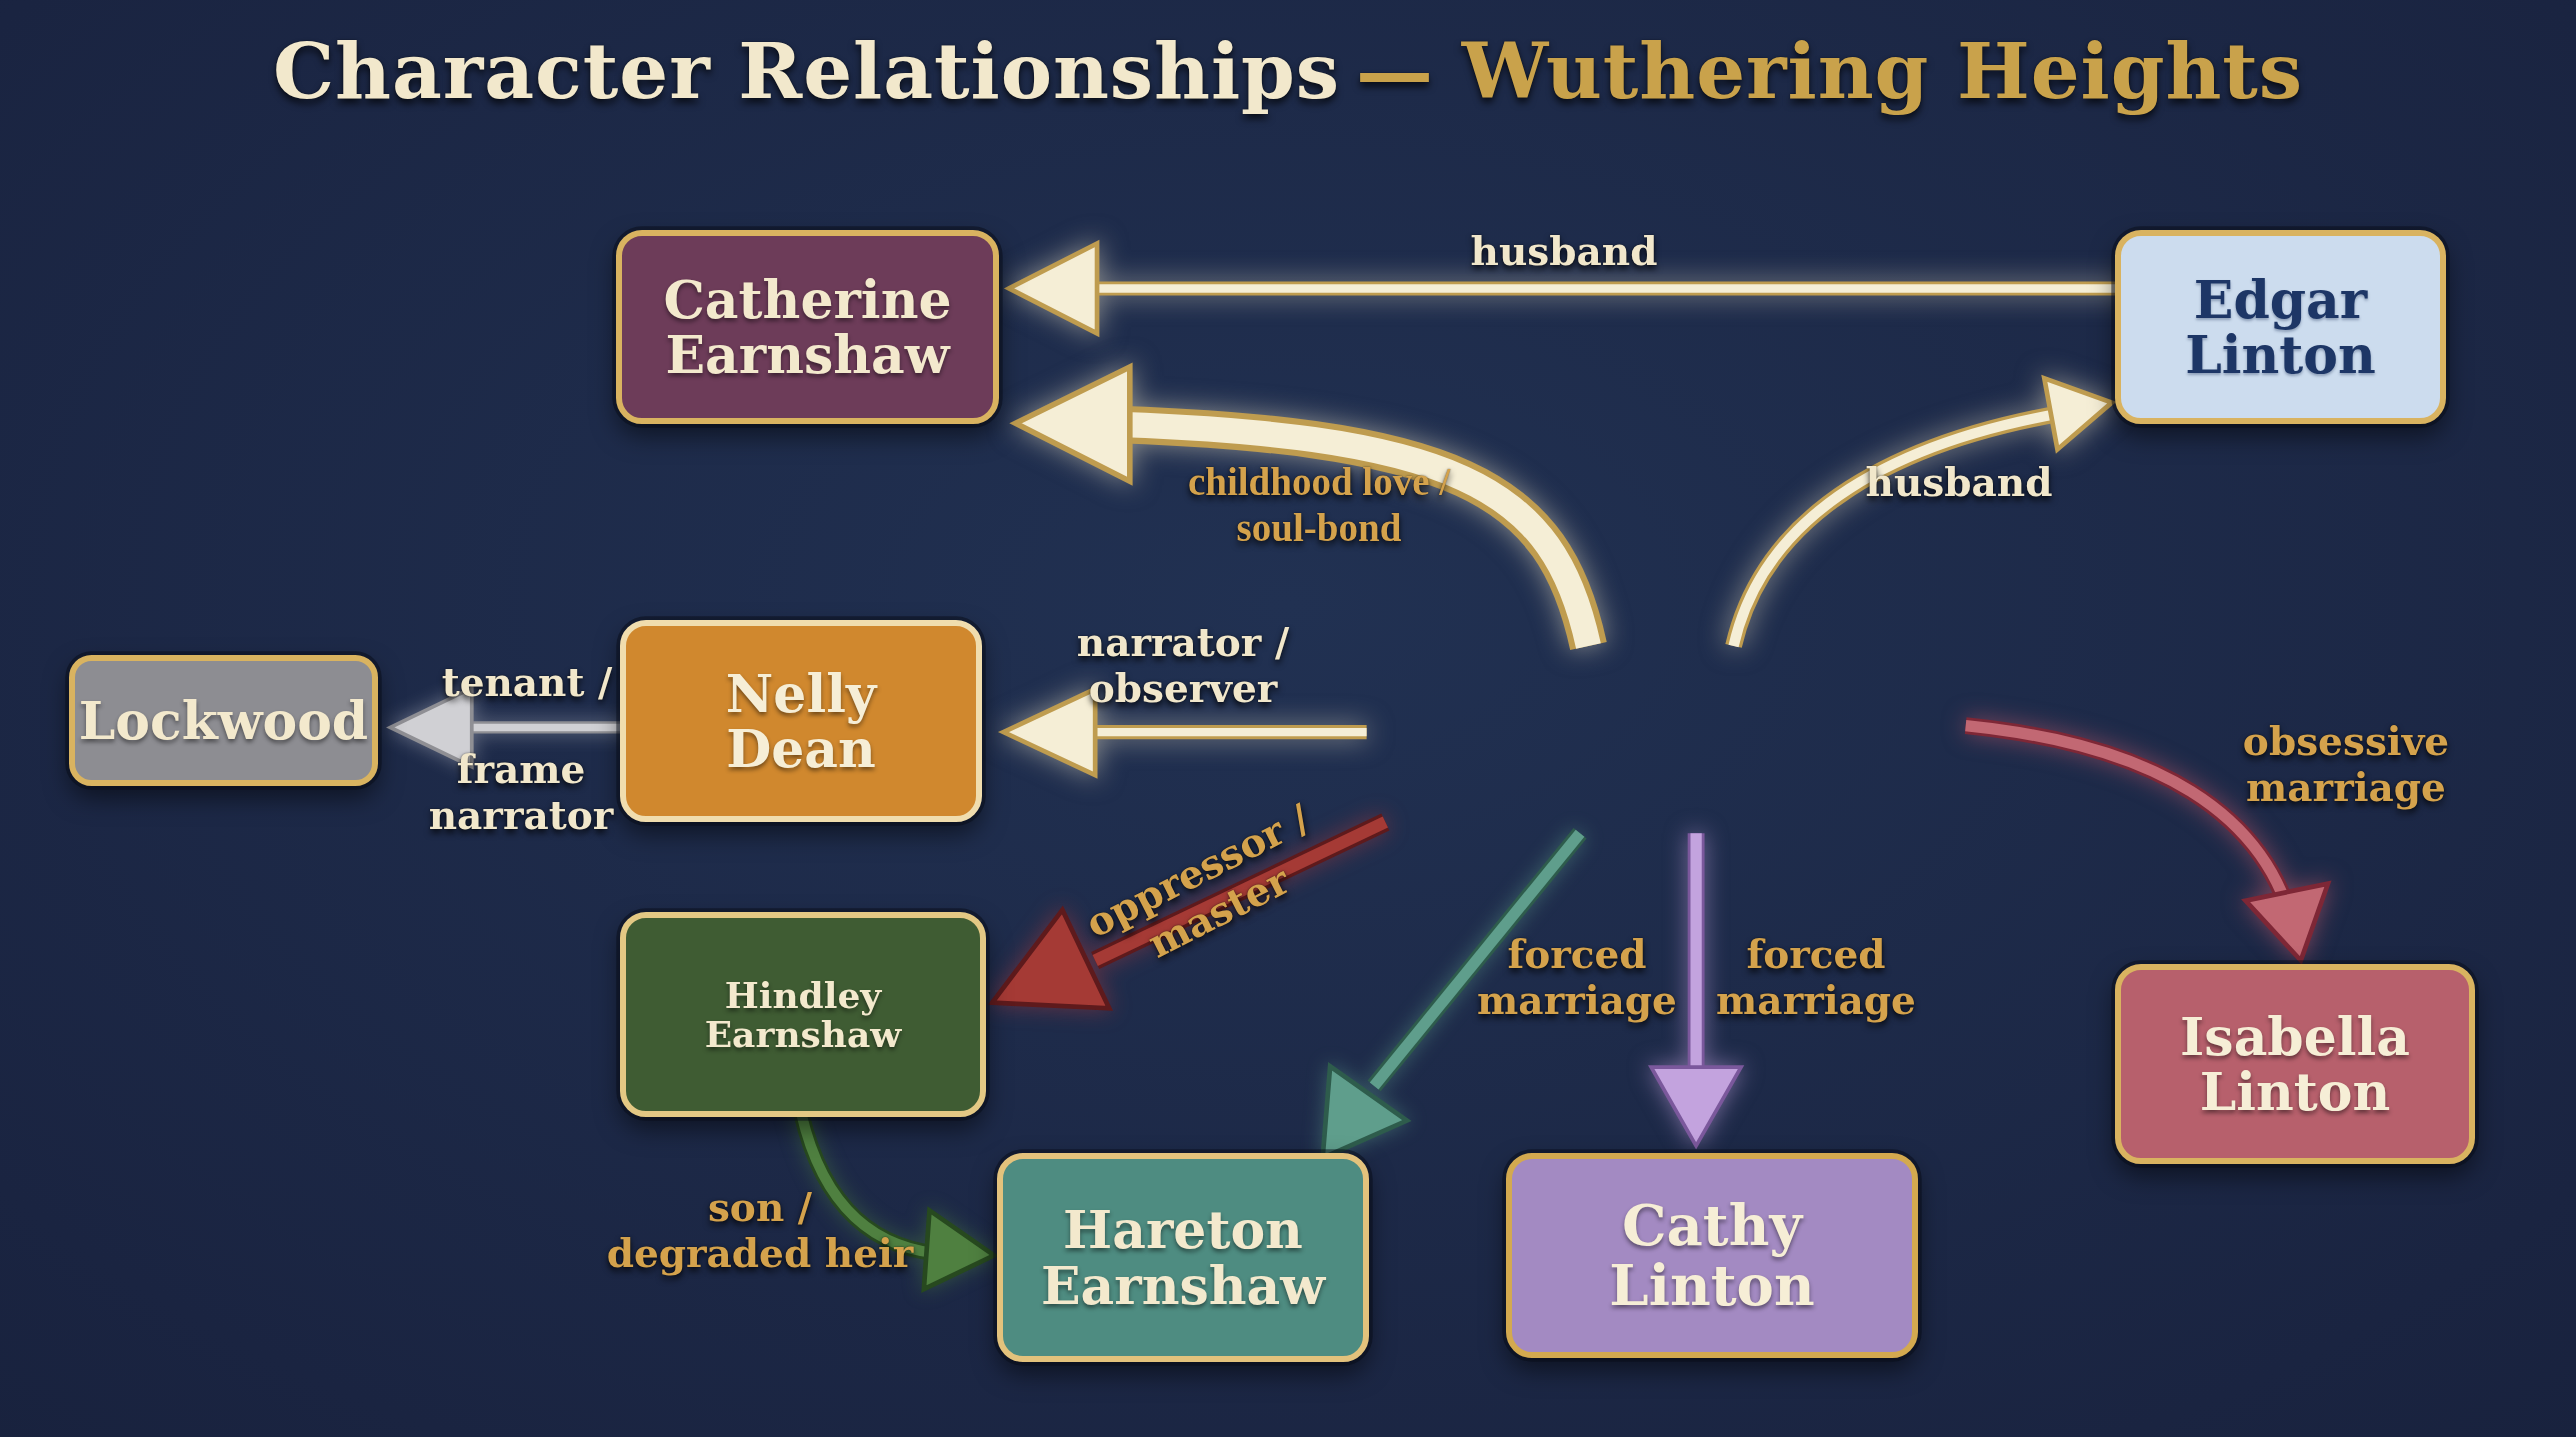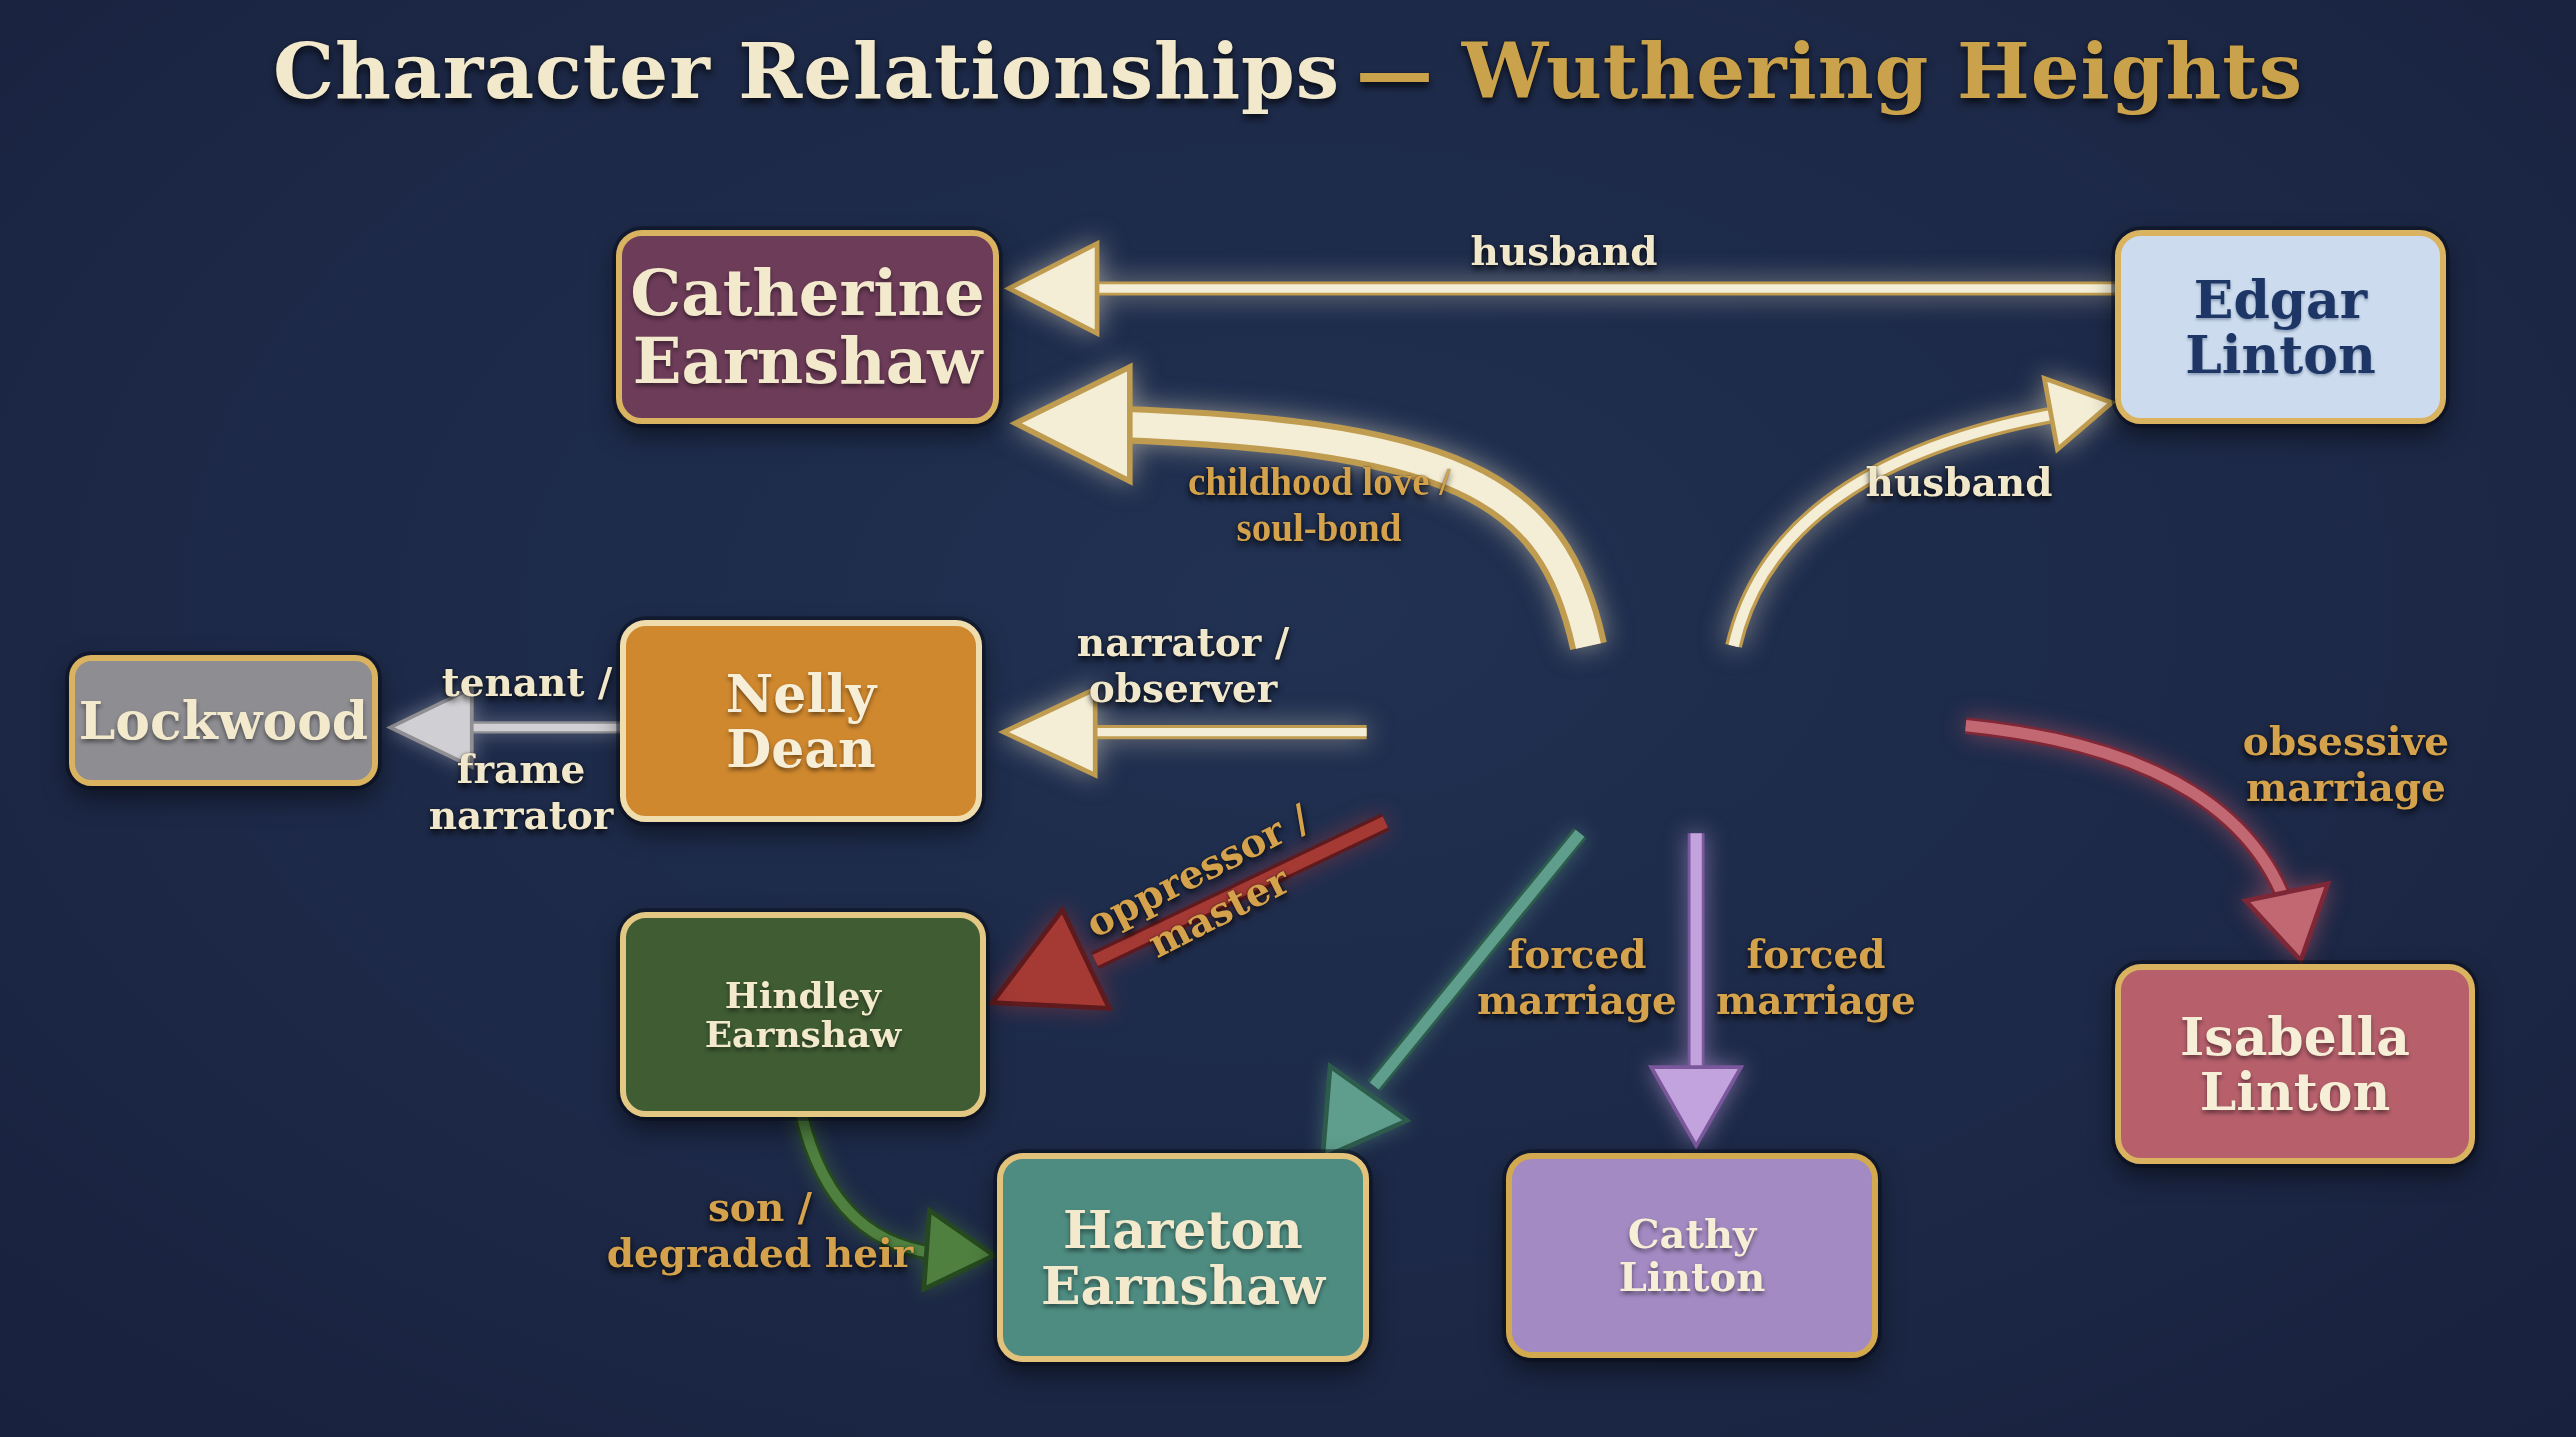--- a/index.html
+++ b/index.html
@@ -27,30 +27,30 @@
   .g-purple{filter:drop-shadow(0 0 12px rgba(195,163,222,.55));}
   .g-green{filter:drop-shadow(0 0 10px rgba(80,130,64,.45));}
   
   .node{
     position:absolute;display:flex;flex-direction:column;align-items:center;justify-content:center;
     border:6.6px solid #d9b360;border-radius:26px;box-sizing:border-box;
     box-shadow:0 0 0 3.7px rgba(8,12,24,.5), 0 11.2px 24px rgba(0,0,0,.5);
     text-align:center;font-weight:700;line-height:1.06;
   }
   .node span{text-shadow:0 2.8px 4.7px rgba(0,0,0,.45);}
-  #node-catherine{left:616px;top:230px;width:383px;height:194px;font-size:64px;}
+  #node-catherine{left:616px;top:230px;width:383px;height:194px;font-size:52px;}
   #node-edgar{left:2115px;top:230px;width:331px;height:194px;font-size:52px;}
   #node-edgar span{text-shadow:0 1.9px 2.8px rgba(20,40,80,.35);}
   #node-lockwood{left:69px;top:655px;width:309px;height:131px;font-size:52px;border-radius:22.5px;}
   #node-nelly{left:620px;top:620px;width:362px;height:202px;font-size:52px;}
   #node-heathcliff{left:1358px;top:618px;width:618px;height:225px;font-size:90px;border-radius:30px;}
   #node-hindley{left:620px;top:912px;width:366px;height:205px;font-size:36px;}
   #node-isabella{left:2115px;top:964px;width:360px;height:200px;font-size:52px;}
   #node-hareton{left:997px;top:1153px;width:372px;height:209px;font-size:52px;}
-  #node-cathy{left:1506px;top:1153px;width:372px;height:205px;font-size:40px;text-align:right;}
+  #node-cathy{left:1506px;top:1153px;width:412px;height:205px;font-size:56px;text-align:right;}
   
   .lbl{
     position:absolute;transform:translate(-50%,-50%);
     white-space:pre-line;text-align:center;
     font-size:39px;font-weight:700;line-height:1.18;
     text-shadow:0 3.7px 6.6px rgba(0,0,0,.75), 0 0 1.9px rgba(0,0,0,.55);
   }
   #lbl-husband-top{left:1564px;top:251px;}
   #lbl-childhood{left:1319px;top:505px;}
   #lbl-husband-right{left:1959px;top:482px;}

